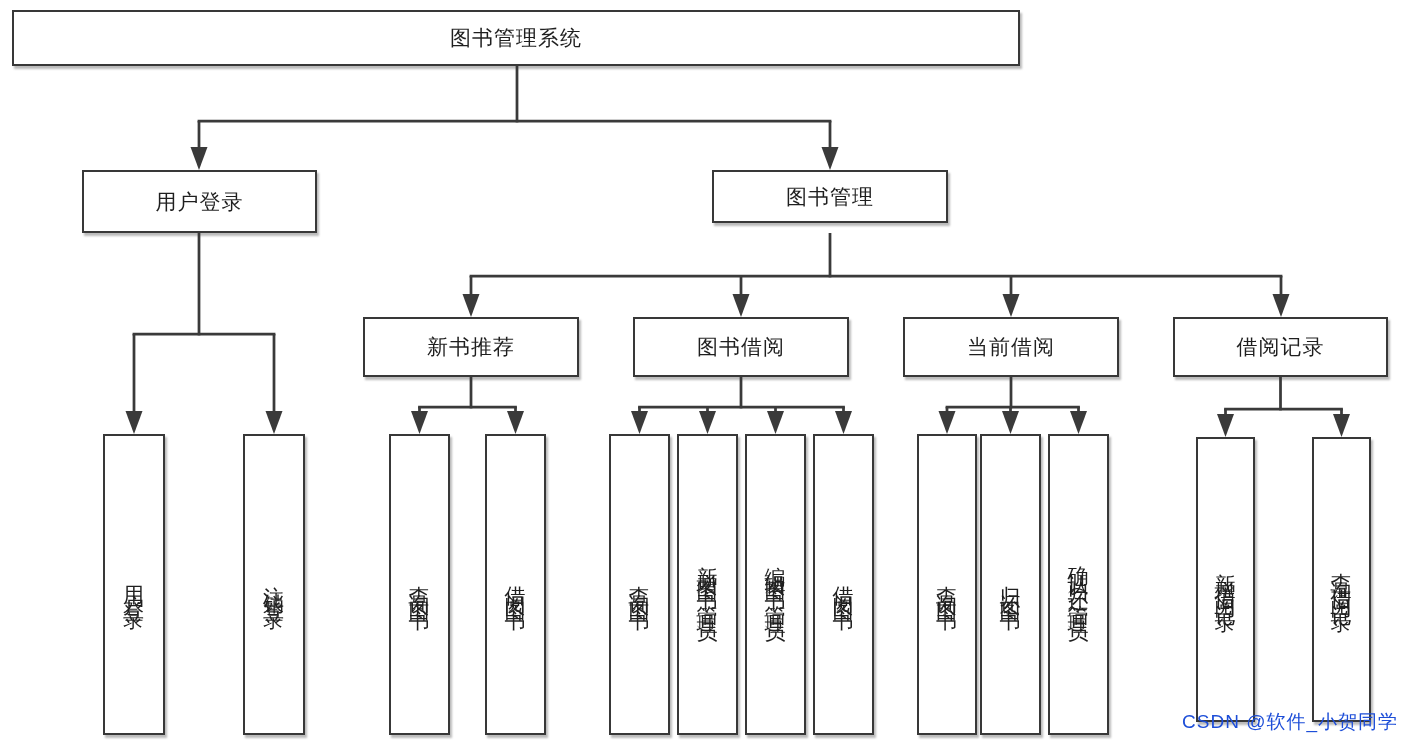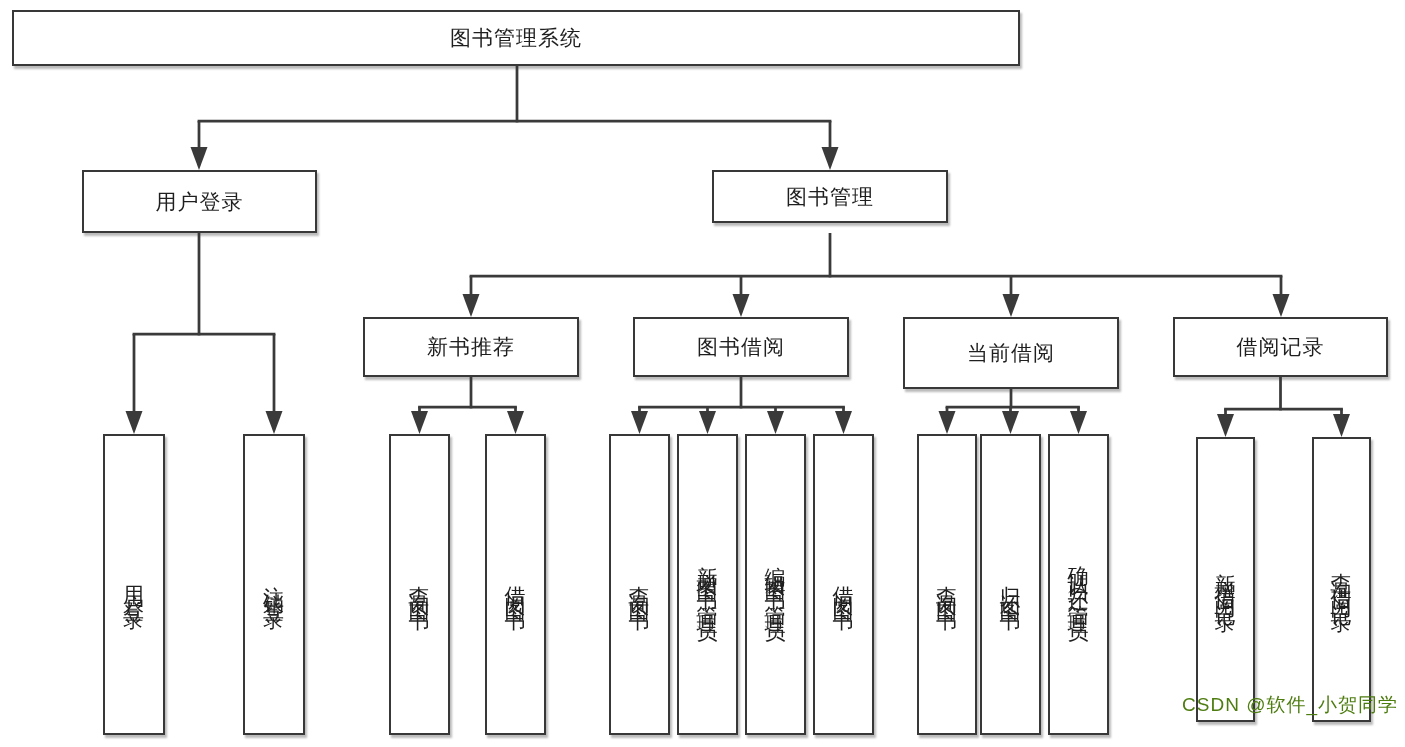--- a/index.html
+++ b/index.html
@@ -43,25 +43,25 @@
   .vbox span {
     writing-mode: vertical-rl;
     text-orientation: mixed;
     font-size: 21px;
     letter-spacing: 8px;
     line-height: 1.1;
     white-space: nowrap;
   }
   .watermark {
     position: absolute;
-    top: 692px;
+    top: 709px;
     right: 7px;
     font-size: 19px;
     letter-spacing: 1px;
-    color: #4d7c0f;
+    color: #1d4ed8;
     white-space: nowrap;
   }
 </style>
 </head>
 <body>
 
 <div class="diagram">
 
   <svg class="connectors" viewBox="0 0 1405 747" aria-hidden="true">
 
@@ -139,21 +139,21 @@
     </g>
   </svg>
 
   <div class="node hbox" style="left:12px; top:10px; width:1008px; height:56px;">图书管理系统</div>
 
   <div class="node hbox" style="left:82px; top:170px; width:235px; height:63px;">用户登录</div>
   <div class="node hbox" style="left:712px; top:170px; width:236px; height:53px;">图书管理</div>
 
   <div class="node hbox" style="left:633px; top:317px; width:216px; height:60px;">图书借阅</div>
   <div class="node hbox" style="left:363px; top:317px; width:216px; height:60px;">新书推荐</div>
-  <div class="node hbox" style="left:903px; top:317px; width:216px; height:72px;">当前借阅</div>
+  <div class="node hbox" style="left:903px; top:317px; width:216px; height:60px;">当前借阅</div>
   <div class="node hbox" style="left:1173px; top:317px; width:215px; height:60px;">借阅记录</div>
 
   <div class="node vbox" style="left:103px; top:434px; width:62px; height:301px;">
     <span>用户登录</span>
   </div>
   <div class="node vbox" style="left:243px; top:434px; width:62px; height:301px;">
     <span>注销登录</span>
   </div>
 
   <div class="node vbox" style="left:389px; top:434px; width:61px; height:301px;">

